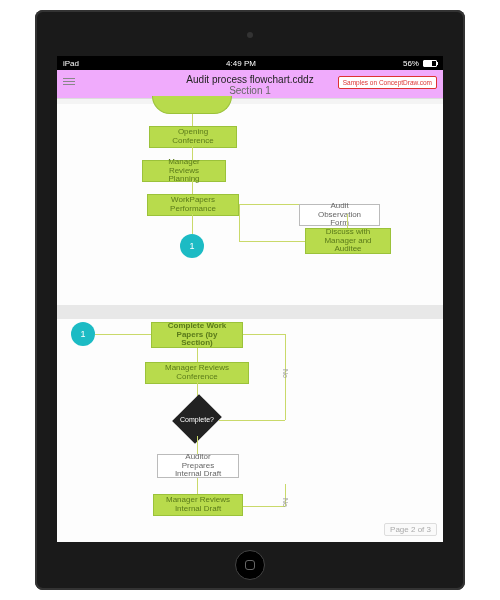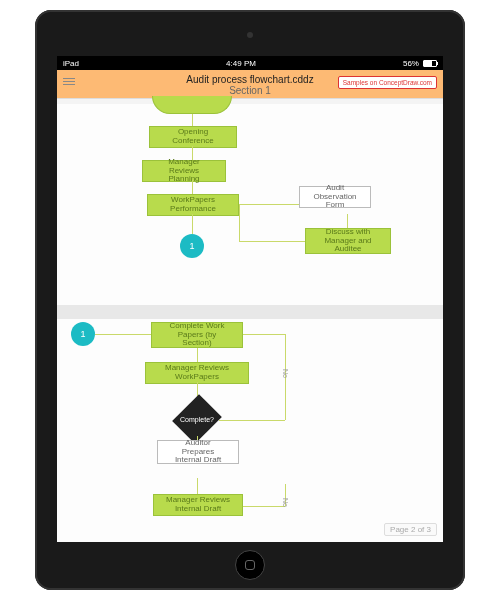--- a/index.html
+++ b/index.html
@@ -10,21 +10,21 @@
     font-family: -apple-system, Helvetica, Arial, sans-serif;
     display: flex;
     align-items: center;
     justify-content: center;
     overflow: hidden;
   }
   .device {
     width: 430px;
     height: 580px;
     background: #1a1a1a;
-    border-radius: 16px;
+    border-radius: 8px;
     padding: 46px 22px 48px 22px;
     position: relative;
     box-shadow: inset 0 0 0 2px #333;
   }
   .camera {
     position: absolute;
     top: 22px;
     left: 50%;
     transform: translateX(-50%);
     width: 6px; height: 6px;
@@ -74,21 +74,21 @@
     border-radius: 1px;
     position: relative;
   }
   .batt::after {
     content: ""; position: absolute; right: -2px; top: 1px;
     width: 1px; height: 3px; background: #fff;
   }
   .batt i { display:block; width: 8px; height: 5px; background:#fff; margin:0; }
   
   .appheader {
-    background: #fdba74;
+    background: #f0abfc;
     border-bottom: 1px solid #ddd;
     position: relative;
     padding: 4px 6px 2px 6px;
     text-align: center;
   }
   .menu-icon {
     position: absolute;
     left: 6px; top: 8px;
     display: flex;
     flex-direction: column;
@@ -233,64 +233,64 @@
       <div class="box" style="left:85px; top:56px; width:84px; height:20px;">
         <span>Manager Reviews Planning</span>
       </div>
       <div class="line v" style="left:135px; top:76px; height:14px;"></div>
 
       <div class="box" style="left:90px; top:90px; width:92px; height:20px;">
         <span>WorkPapers Performance</span>
       </div>
 
       <div class="line h" style="left:182px; top:100px; width:60px;"></div>
-      <div class="box white" style="left:242px; top:82px; width:72px; height:20px;">
+      <div class="box white" style="left:242px; top:100px; width:81px; height:20px;">
         <span>Audit Observation Form</span>
       </div>
       <div class="line v" style="left:290px; top:110px; height:14px;"></div>
 
       <div class="box" style="left:248px; top:124px; width:86px; height:26px;">
         <span>Discuss with Manager and Auditee</span>
       </div>
       <div class="line h" style="left:182px; top:137px; width:66px;"></div>
       <div class="line v" style="left:182px; top:100px; height:37px;"></div>
 
       <div class="line v" style="left:135px; top:110px; height:20px;"></div>
       <div class="circle" style="left:123px; top:130px; width:24px; height:24px;">
         <span>1</span>
       </div>
 
       <div class="circle" style="left:14px; top:218px; width:24px; height:24px;">
         <span>1</span>
       </div>
       <div class="line h" style="left:38px; top:230px; width:56px;"></div>
 
-      <div class="box" style="left:94px; top:218px; width:92px; height:26px;">
+      <div class="box" style="left:94px; top:218px; width:92px; height:26px;font-weight:bold;">
         <span>Complete Work Papers (by Section)</span>
       </div>
       <div class="line v" style="left:140px; top:244px; height:14px;"></div>
 
       <div class="box" style="left:88px; top:258px; width:104px; height:20px;">
-        <span>Manager Reviews WorkPapers</span>
+        <span>Manager Reviews Conference</span>
       </div>
       <div class="line v" style="left:140px; top:278px; height:20px;"></div>
 
       <div class="diamond" style="left:113px; top:298px;">
         <div class="d"></div>
         <div class="t">Complete?</div>
       </div>
 
       <div class="line h" style="left:162px; top:316px; width:66px;"></div>
       <div class="line v" style="left:228px; top:230px; height:86px;"></div>
       <div class="line h" style="left:186px; top:230px; width:42px;"></div>
       <span class="edge-label" style="left:232px; top:265px;">No</span>
 
       <div class="line v" style="left:140px; top:332px; height:18px;"></div>
 
-      <div class="box white" style="left:100px; top:336px; width:82px; height:24px;">
+      <div class="box white" style="left:100px; top:350px; width:82px; height:24px;">
         <span>Auditor Prepares Internal Draft</span>
       </div>
       <div class="line v" style="left:140px; top:374px; height:16px;"></div>
 
       <div class="box" style="left:96px; top:390px; width:90px; height:16px;">
         <span>Manager Reviews Internal Draft</span>
       </div>
 
       <div class="line h" style="left:186px; top:402px; width:42px;"></div>
       <div class="line v" style="left:228px; top:380px; height:22px;"></div>

